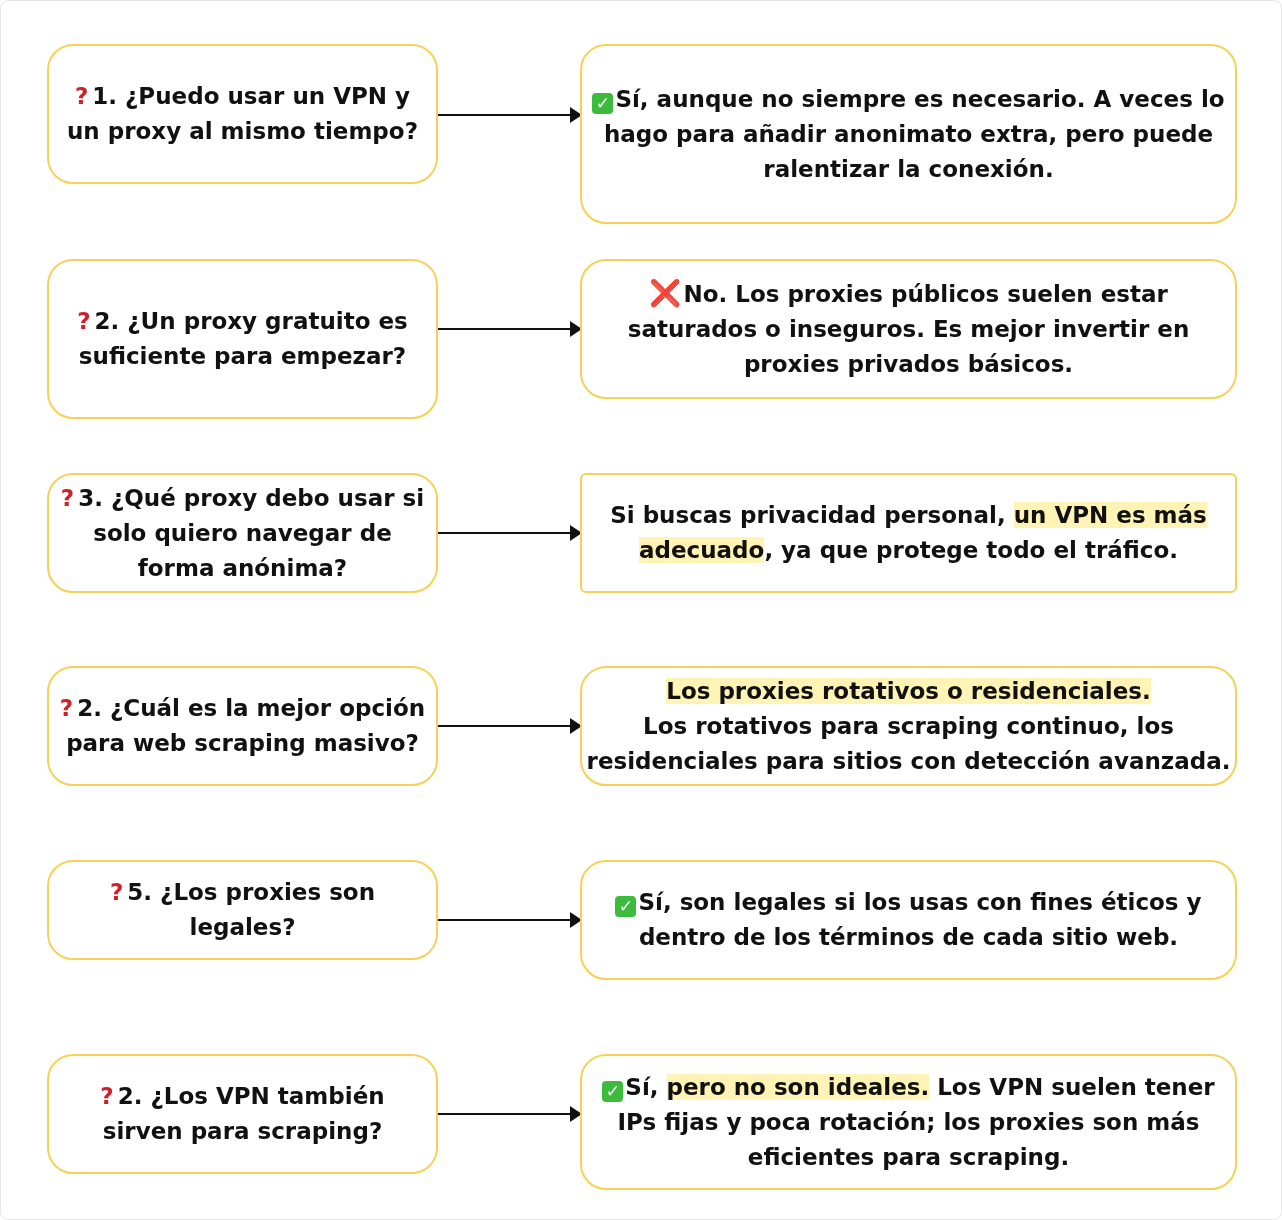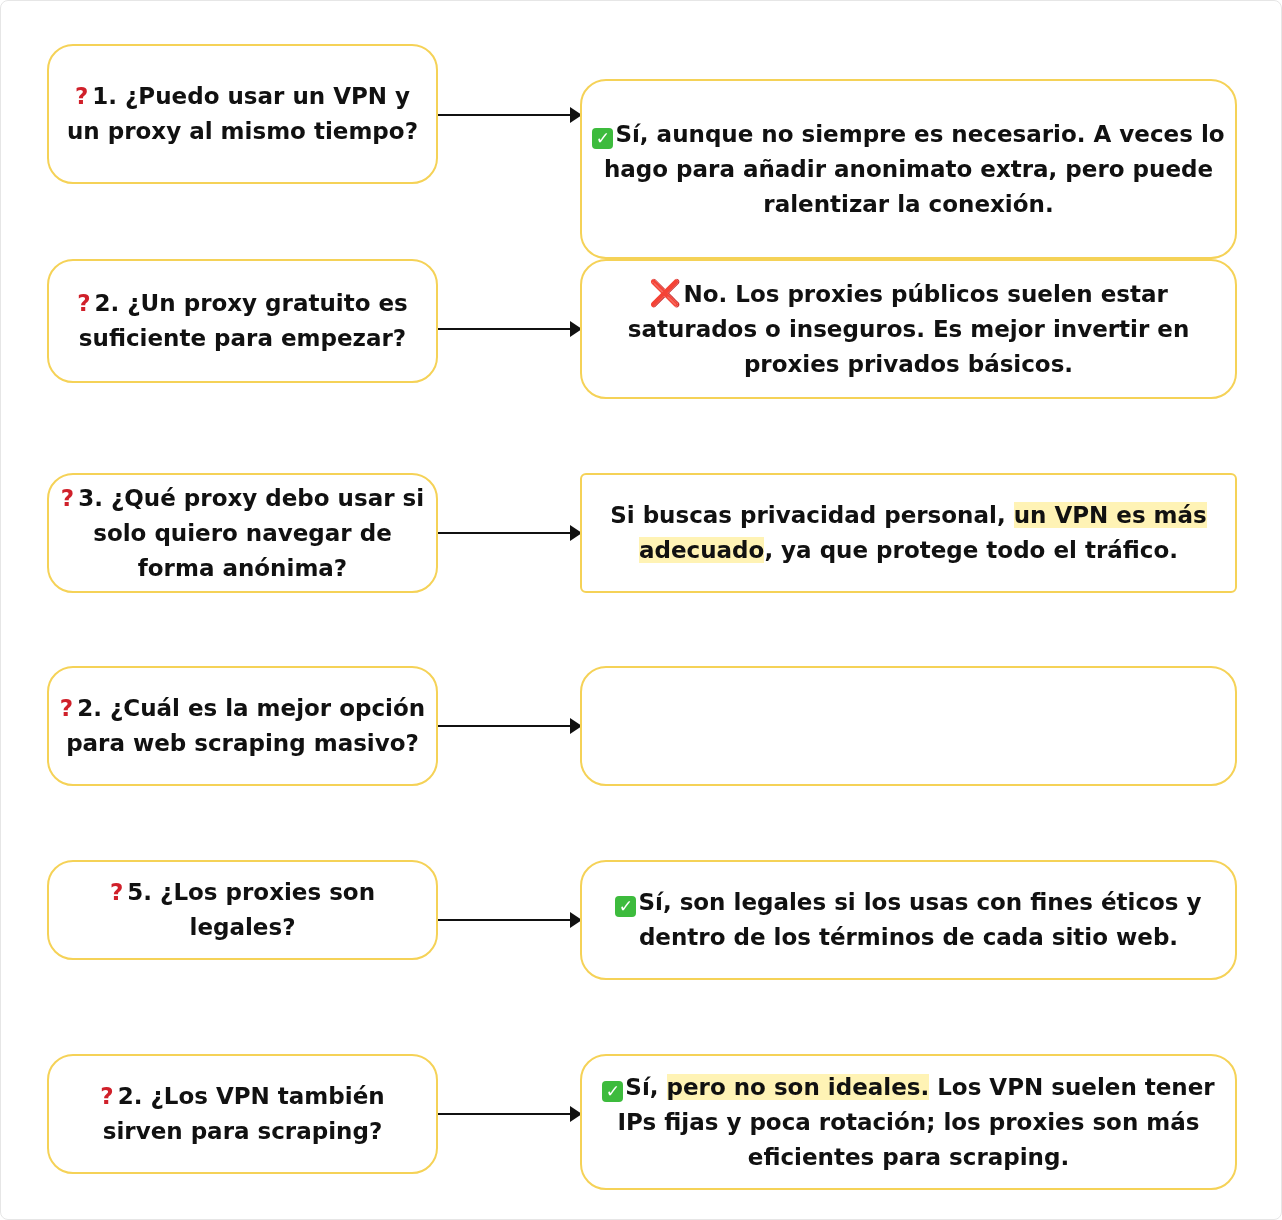--- a/index.html
+++ b/index.html
@@ -19,46 +19,46 @@
 </style>
 </head>
 <body>
 
 <div class="frame"></div>
 
 <div class="box q" style="top:44px;height:140px;text-align:center;">
   <div><span class="mark-q">?</span><span>1. ¿Puedo usar un VPN y un proxy al mismo tiempo?</span></div>
 </div>
 <div class="arrow" style="top:114px;"></div>
-<div class="box a" style="top:44px;height:180px;margin-top:35px;">
+<div class="box a" style="top:44px;height:180px;">
   <div><span class="check">✓</span><span>Sí, aunque no siempre es necesario. A veces lo hago para añadir anonimato extra, pero puede ralentizar la conexión.</span></div>
 </div>
 
-<div class="box q" style="top:259px;height:124px;">
+<div class="box q" style="top:259px;height:160px;">
   <div><span class="mark-q">?</span><span>2. ¿Un proxy gratuito es suficiente para empezar?</span></div>
 </div>
 <div class="arrow" style="top:328px;"></div>
 <div class="box a" style="top:259px;height:140px;">
   <div><span class="cross">❌</span><span>No. Los proxies públicos suelen estar saturados o inseguros. Es mejor invertir en proxies privados básicos.</span></div>
 </div>
 
 <div class="box q" style="top:473px;height:120px;">
   <div><span class="mark-q">?</span><span>3. ¿Qué proxy debo usar si solo quiero navegar de forma anónima?</span></div>
 </div>
 <div class="arrow" style="top:532px;"></div>
 <div class="box a" style="top:473px;height:120px;border-radius:6px;">
   <div><span>Si buscas privacidad personal, </span><span class="hl">un VPN es más adecuado</span><span>, ya que protege todo el tráfico.</span></div>
 </div>
 
 <div class="box q" style="top:666px;height:120px;">
   <div><span class="mark-q">?</span><span>2. ¿Cuál es la mejor opción para web scraping masivo?</span></div>
 </div>
 <div class="arrow" style="top:725px;"></div>
 <div class="box a" style="top:666px;height:120px;padding:0 4px;">
-  <div><br></div>
+  <div><span class="hl">Los proxies rotativos o residenciales.</span><br><span>Los rotativos para scraping continuo, los residenciales para sitios con detección avanzada.</span></div>
 </div>
 
 <div class="box q" style="top:860px;height:100px;">
   <div><span class="mark-q">?</span><span>5. ¿Los proxies son legales?</span></div>
 </div>
 <div class="arrow" style="top:919px;"></div>
 <div class="box a" style="top:860px;height:120px;">
   <div><span class="check">✓</span><span>Sí, son legales si los usas con fines éticos y dentro de los términos de cada sitio web.</span></div>
 </div>
 

